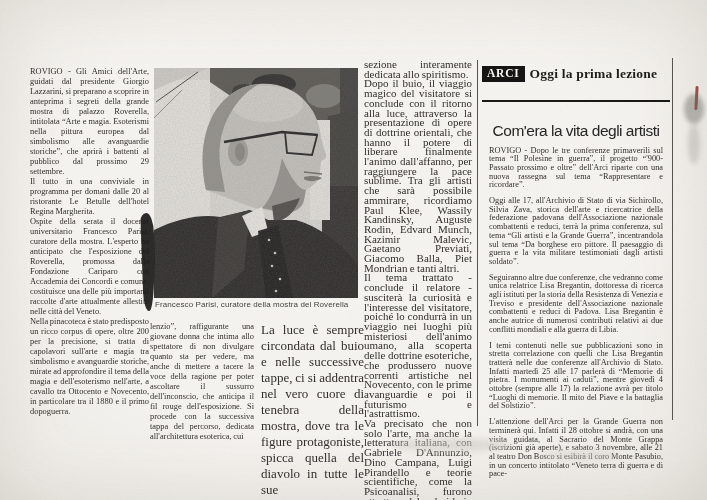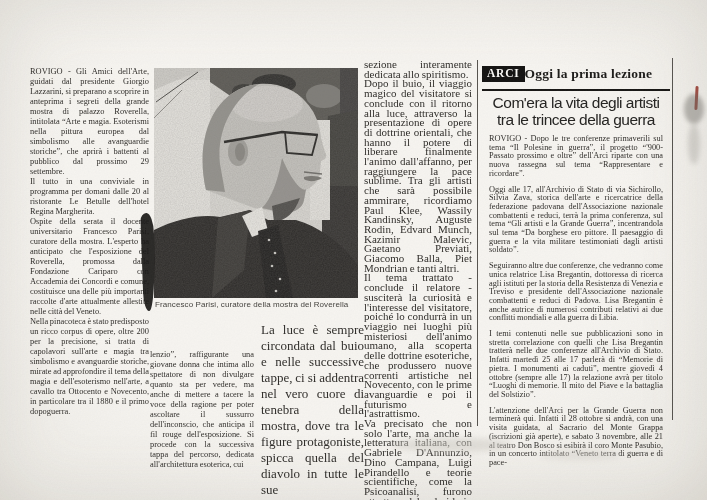--- a/index.html
+++ b/index.html
@@ -5,42 +5,42 @@
   html,body{margin:0;padding:0;background:#9a958d;}
   .page{
     position:relative;width:707px;height:500px;overflow:hidden;
     background:radial-gradient(ellipse at 48% 42%, #f7f5f1 55%, #efede8 88%, #e9e6e0 100%);
     box-shadow:inset 0 0 70px rgba(110,104,92,.14);
     font-family:"Liberation Serif", serif;color:#2d2b28;
   }
   .col{position:absolute;text-align:justify;color:#2e2c29;}
   .col p{margin:0;padding:0;word-spacing:-0.4px;}
   #col1{left:30px;top:67px;width:119px;font-size:8.4px;line-height:10px;font-family:Liberation Serif, serif;}
-  #col2{left:150px;top:322px;width:104px;font-size:8.4px;line-height:10px;margin-top:28px;}
+  #col2{left:150px;top:322px;width:104px;font-size:8.4px;line-height:10px;}
   #col3{left:261px;top:322px;width:103px;font-size:13px;line-height:16px;}
   #col4{left:364px;top:60px;width:108px;font-size:11px;line-height:9.7px;}
   #photo{position:absolute;left:154px;top:68px;}
   #caption{
     position:absolute;left:155px;top:300px;width:204px;
     font-family:"Liberation Sans",sans-serif;font-size:8px;color:#44423e;letter-spacing:.1px;
   }
   .vrule{position:absolute;width:1px;background:#55524d;}
   #rule-left{left:477px;top:60px;height:366px;}
   #rule-right{left:672px;top:58px;height:362px;}
   #arci{position:absolute;left:482px;top:66px;width:188px;}
   .kicker{
-    display:flex;align-items:center;
-    border-bottom:2.5px solid #161513;padding-bottom:7px;
+    display:flex;align-items:center;gap:5px;
+    border-bottom:2.5px solid #161513;padding-bottom:18px;
   }
   .tag{
     background:#121110;color:#fbfaf7;font-weight:bold;font-size:11.5px;
     padding:1px 5px 2px;letter-spacing:.8px;line-height:1.1;
   }
   .kicker-text{font-weight:bold;font-size:13.5px;letter-spacing:.2px;color:#1b1a18;text-align:right;}
-  .headline{margin-top:4px;text-align:center;color:#232220;}
+  .headline{margin-top:21px;text-align:center;color:#232220;}
   .hl{
     font-family:"Liberation Sans",sans-serif;font-weight:400;
     font-size:15.5px;line-height:16.5px;letter-spacing:-.5px;white-space:nowrap;
   }
   #arci-body{position:static;margin-top:7px;width:188px;font-size:8.3px;line-height:8.7px;}
   #arci-body p{margin:7px;word-spacing:-0.3px;}
   #wedge{
     position:absolute;left:142px;top:213px;width:13px;height:98px;
     background:#171615;border-radius:46% 54% 58% 42%/8% 22% 80% 20%;
     transform:rotate(-2deg);opacity:.92;
@@ -143,21 +143,20 @@
   <div class="vrule" id="rule-left"></div>
   <div class="vrule" id="rule-right"></div>
 
   <div id="arci">
     <div class="kicker">
       <span class="tag">ARCI</span>
       <span class="kicker-text">Oggi la prima lezione</span>
     </div>
     <div class="headline">
       <div class="hl">Com'era la vita degli artisti</div>
-      <div class="hl">tra le trincee della guerra</div>
     </div>
     <div class="col" id="arci-body">
       <p>ROVIGO - Dopo le tre conferenze primaverili sul tema “Il Polesine in guerra”, il progetto “'900-Passato prossimo e oltre” dell'Arci riparte con una nuova rassegna sul tema “Rappresentare e ricordare”.</p>
       <p>Oggi alle 17, all'Archivio di Stato di via Sichirollo, Silvia Zava, storica dell'arte e ricercatrice della federazione padovana dell'Associazione nazionale combattenti e reduci, terrà la prima conferenza, sul tema “Gli artisti e la Grande Guerra”, incentrandola sul tema “Da borghese ero pittore. Il paesaggio di guerra e la vita militare testimoniati dagli artisti soldato”.</p>
       <p>Seguiranno altre due conferenze, che vedranno come unica relatrice Lisa Bregantin, dottoressa di ricerca agli istituti per la storia della Resistenza di Venezia e Treviso e presidente dell'Associazione nazionale combattenti e reduci di Padova. Lisa Bregantin è anche autrice di numerosi contributi relativi ai due conflitti mondiali e alla guerra di Libia.</p>
       <p>I temi contenuti nelle sue pubblicazioni sono in stretta correlazione con quelli che Lisa Bregantin tratterà nelle due conferenze all'Archivio di Stato. Infatti martedì 25 alle 17 parlerà di “Memorie di pietra. I monumenti ai caduti”, mentre giovedì 4 ottobre (sempre alle 17) la relazione avrà per titolo “Luoghi di memorie. Il mito del Piave e la battaglia del Solstizio”.</p>
       <p>L'attenzione dell'Arci per la Grande Guerra non terminerà qui. Infatti il 28 ottobre si andrà, con una visita guidata, al Sacrario del Monte Grappa (iscrizioni già aperte), e sabato 3 novembre, alle 21 al teatro Don Bosco si esibirà il coro Monte Pasubio, in un concerto intitolato “Veneto terra di guerra e di pace-</p>
     </div>
   </div>
 

